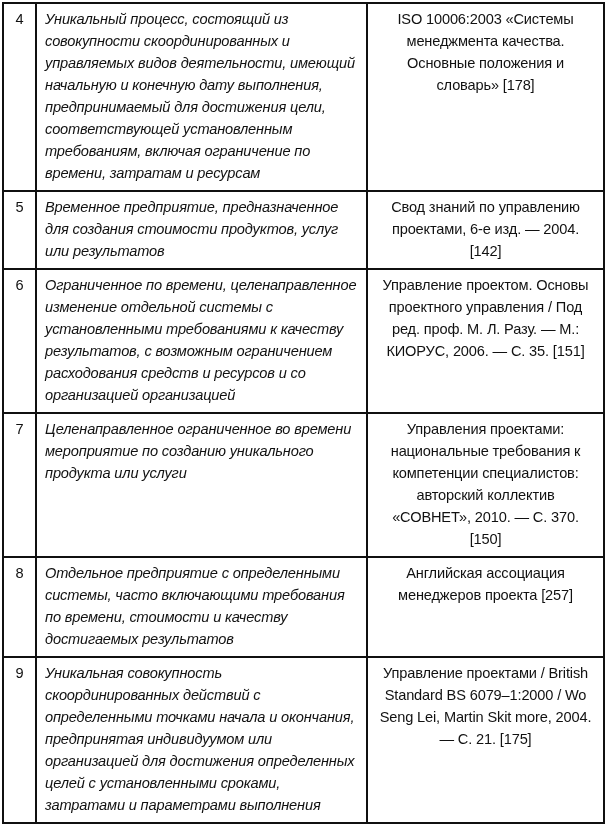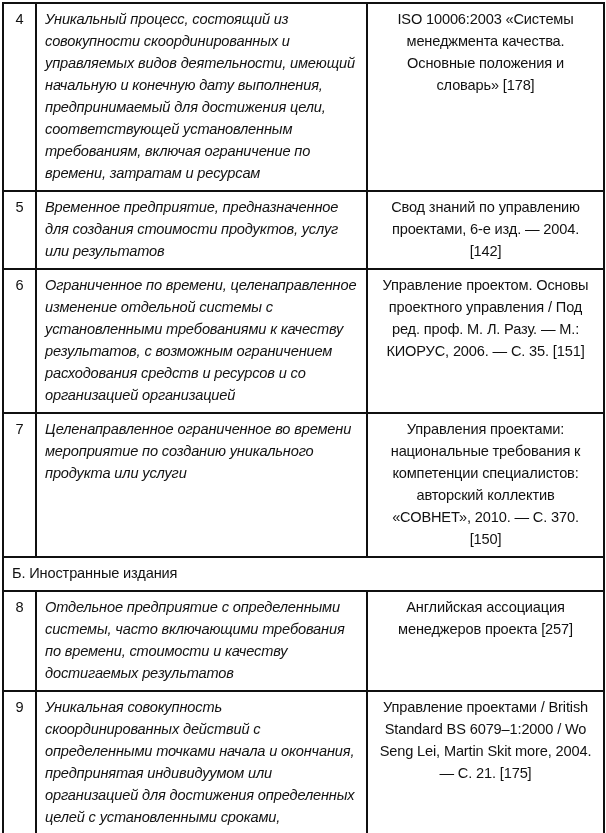--- a/index.html
+++ b/index.html
@@ -85,23 +85,20 @@
       <tr class="h-r6">
         <td class="num-cell">6</td>
         <td class="def-cell" lang="ru">Ограниченное по времени, целенаправленное изменение отдельной системы с установленными требованиями к качеству результатов, с возможным ограничением расходования средств и ресурсов и со организацией организацией</td>
         <td class="src-cell" lang="ru">Управление проектом. Основы проектного управления / Под ред. проф. М. Л. Разу. — М.: КИОРУС, 2006. — С. 35. [151]</td>
       </tr>
       <tr class="h-r7">
         <td class="num-cell">7</td>
         <td class="def-cell" lang="ru">Целенаправленное ограниченное во времени мероприятие по созданию уникального продукта или услуги</td>
         <td class="src-cell" lang="ru">Управления проектами: национальные требования к компетенции специалистов: авторский коллектив «СОВНЕТ», 2010. — С. 370. [150]</td>
       </tr>
-      <tr class="h-sec">
-        <td class="section-cell" colspan="3">Б. Иностранные издания</td>
-      </tr>
       <tr class="h-r8">
         <td class="num-cell">8</td>
         <td class="def-cell" lang="ru">Отдельное предприятие с определенными системы, часто включающими требования по времени, стоимости и качеству достигаемых результатов</td>
         <td class="src-cell" lang="ru">Английская ассоциация менеджеров проекта [257]</td>
       </tr>
       <tr class="h-r9">
         <td class="num-cell">9</td>
         <td class="def-cell" lang="ru">Уникальная совокупность скоординированных действий с определенными точками начала и окончания, предпринятая индивидуумом или организацией для достижения определенных целей с установленными сроками, затратами и параметрами выполнения</td>
         <td class="src-cell" lang="ru">Управление проектами / British Standard BS 6079–1:2000 / Wo Seng Lei, Martin Skit more, 2004. — С. 21. [175]</td>
       </tr>

